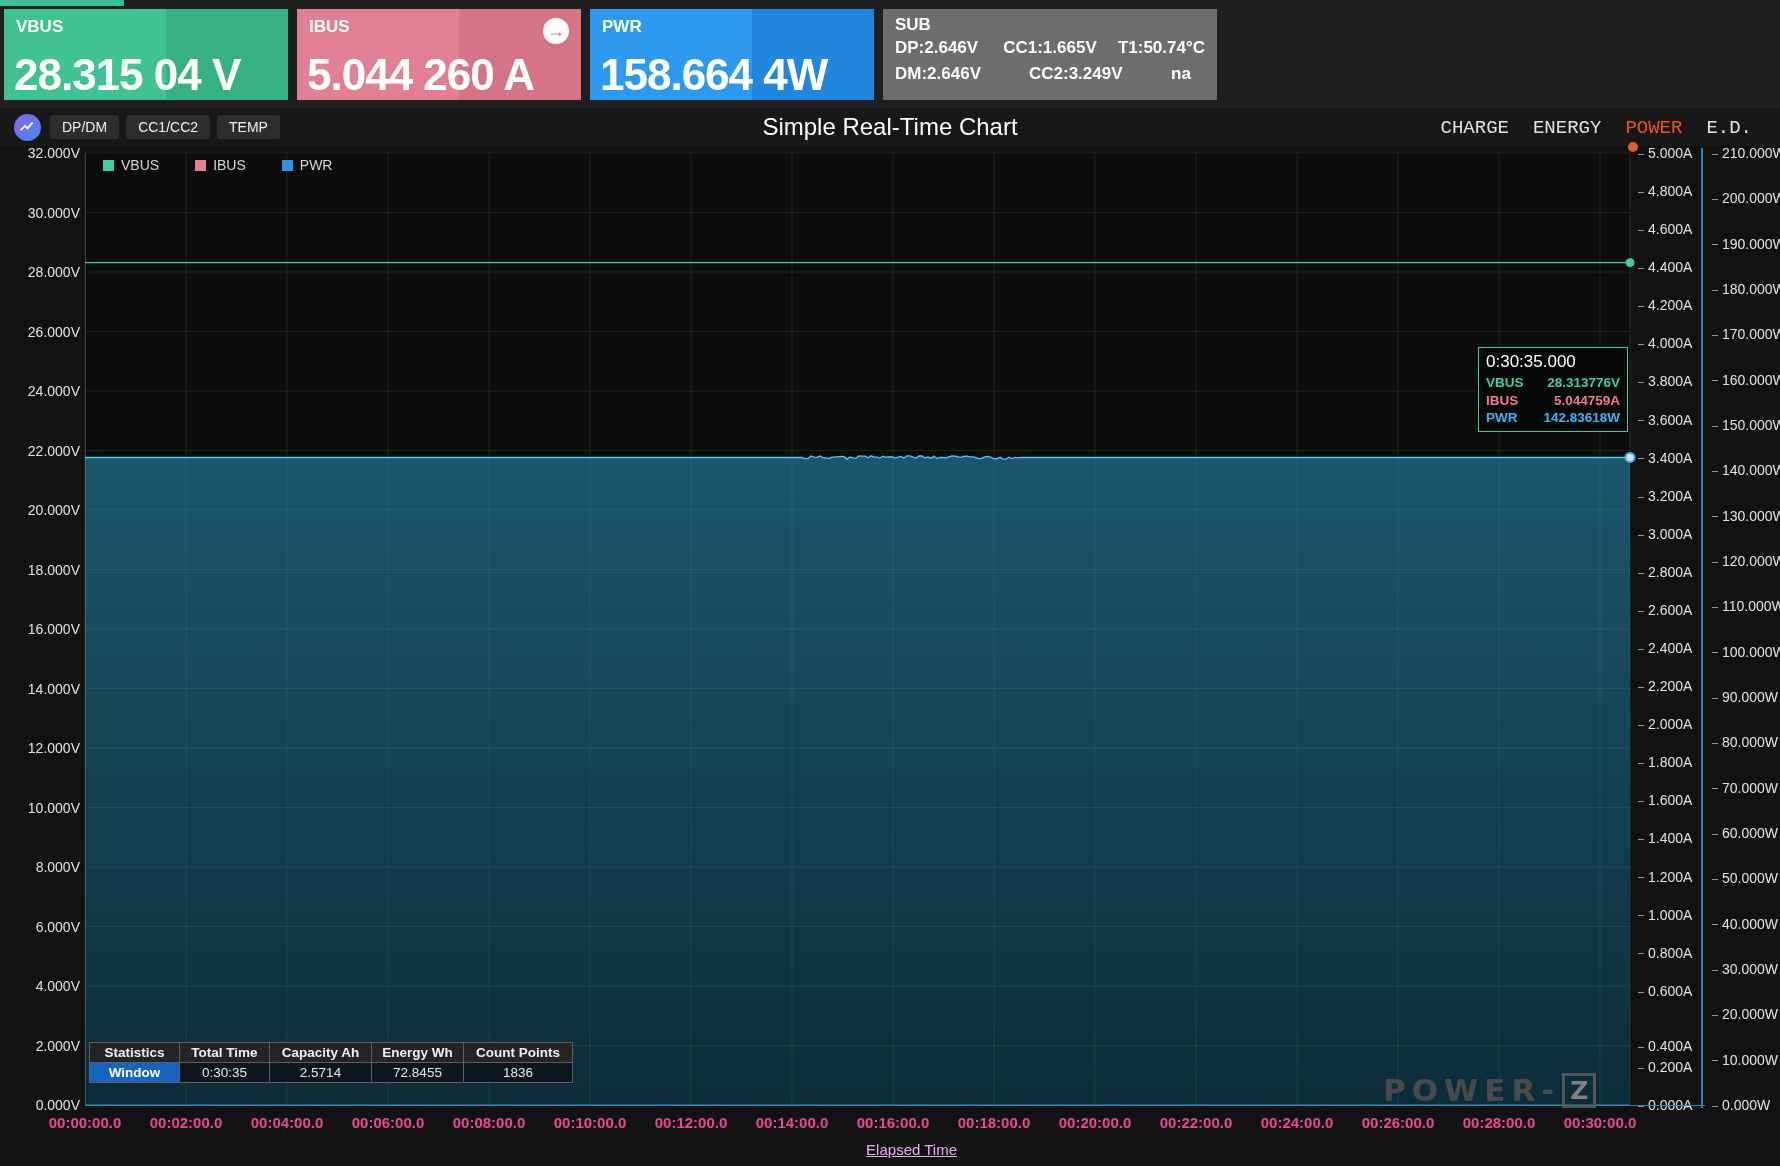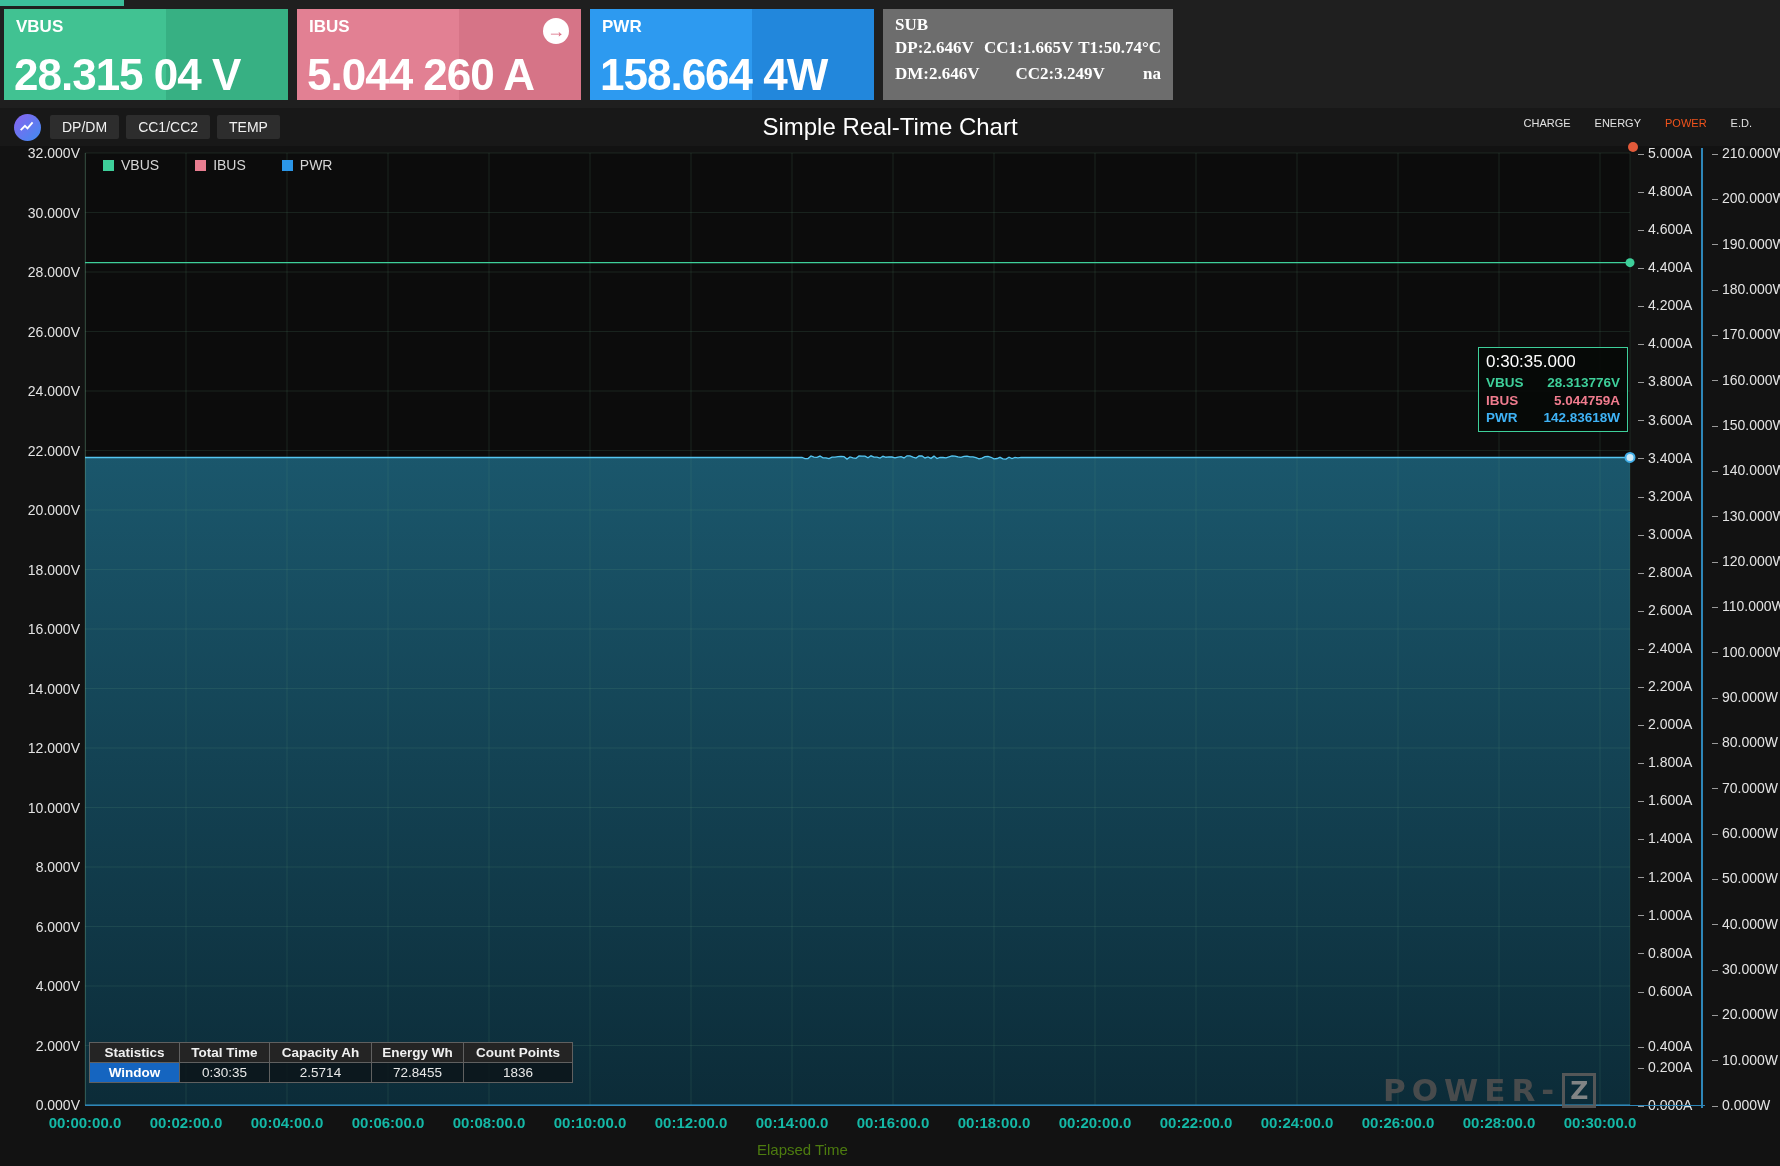--- a/index.html
+++ b/index.html
@@ -6,55 +6,55 @@
   html,body { width:1780px; height:1166px; overflow:hidden; }
   body { background:#181818; font-family:"Liberation Sans",sans-serif; color:#eee; position:relative; }
   .app { position:absolute; inset:0; }
   .top-band { position:absolute; top:0; left:0; right:0; height:108px; background:#1f1f1f; }
   .chart-band { position:absolute; top:146px; left:0; right:0; bottom:0; background:#121212; }
   .top-strip { position:absolute; top:0; left:0; width:124px; height:6px; background:#3bbf9b; z-index:5; }
 
   
   .cards { position:absolute; left:4px; top:9px; display:flex; gap:9px; z-index:4; }
   .card { width:284px; height:91px; position:relative; padding:8px 12px; color:#fff; }
-  .card.sub { width:290px; padding:6px 12px;font-family:Liberation Serif, serif; }
+  .card.sub { width:334px; padding:6px 12px; }
   .card-label { font-size:17px; font-weight:bold; }
   .card-value { position:absolute; left:10px; bottom:3px; font-size:44px; font-weight:bold;
                 letter-spacing:-1px; white-space:nowrap; line-height:1; }
   .arrow-badge { position:absolute; top:9px; right:12px; width:26px; height:26px; border-radius:50%;
                  background:#fff; color:#d96a80; display:flex; align-items:center; justify-content:center;
                  font-size:18px; font-weight:bold; line-height:1; }
   .sub-row { display:flex; font-size:17px; font-weight:bold; line-height:1.5; white-space:nowrap; }
   .sub-c0 { width:134px; } .sub-c1 { width:142px; } .sub-c2 { flex:1; }
 
   
   .toolbar { position:absolute; top:112px; left:0; right:0; height:34px; z-index:4; }
   .app-icon { position:absolute; left:14px; top:2px; width:27px; height:27px; border-radius:50%;
               background:linear-gradient(135deg,#8a63f0,#3f8cf0); display:flex; align-items:center; justify-content:center; }
   .left-buttons { position:absolute; left:50px; top:3px; display:flex; gap:7px; }
   .tb-btn { background:#2d2d2d; color:#f0f0f0; font-size:14px; padding:4px 12px; border:0;
             font-family:inherit; border-radius:2px; }
   .chart-title { position:absolute; left:50%; transform:translateX(-50%); top:1px; font-size:24px;
                  color:#fff; font-weight:500; white-space:nowrap; }
   .right-buttons { position:absolute; right:28px; top:5px; display:flex; gap:24px; align-items:center; }
-  .rt-btn { background:none; border:0; color:#e2e2e2; font-size:11px; font-family:Liberation Sans, sans-serif; }
+  .rt-btn { background:none; border:0; color:#e2e2e2; font-size:19px; font-family:Liberation Mono, monospace; }
 
   
   .plot { position:absolute; left:85px; top:153px; width:1545px; height:952px; background:#0c0c0c; z-index:1; }
   .plot svg { overflow:visible; display:block; }
   #axis-layer { position:absolute; inset:0; pointer-events:none; z-index:2; }
   .tick-label { position:absolute; font-size:14px; color:#e3e3e3; height:18px; line-height:18px; white-space:nowrap; }
   .vax { left:2px; width:78px; text-align:right; }
   .aax { left:1638px; } .wax { left:1712px; }
   .aax::before,.wax::before { content:""; display:inline-block; width:6px; height:1px; background:#9a9a9a;
                               margin-right:4px; vertical-align:middle; }
   .x-label { position:absolute; top:1114px; width:110px; text-align:center; font-size:15px;
-             font-weight:bold; color:#14b8a6; }
-  .x-axis-title { position:absolute; top:1141px; left:757px; width:200px; text-align:left;
-                  font-size:15px; color:#4d7c0f; z-index:2; }
+             font-weight:bold; color:#ec4899; }
+  .x-axis-title { position:absolute; top:1141px; left:757px; width:200px; text-align:right;
+                  font-size:15px; color:#f0abfc; z-index:2;text-decoration:underline; }
   .legend { position:absolute; left:103px; top:157px; display:flex; gap:36px; z-index:3; }
   .legend-item { display:flex; align-items:center; gap:7px; font-size:14px; color:#d5d5d5; }
   .legend-swatch { width:11px; height:11px; display:inline-block; }
   .power-axis-line { position:absolute; left:1701px; top:148px; width:2px; height:960px; background:#2e86b8; z-index:2; }
   .bottom-axis-line { position:absolute; left:85px; top:1105px; width:1620px; height:1px; background:#2e86b8; z-index:2; }
 
   .tooltip { position:absolute; left:1478px; top:347px; width:150px; background:rgba(6,10,8,0.92);
              border:1px solid #3ecf9a; padding:4px 7px; z-index:6; }
   .tooltip-time { font-size:17px; color:#fff; margin-bottom:2px; }
   .tooltip-row { display:flex; justify-content:space-between; font-size:13.5px; line-height:1.3; font-weight:bold; }

